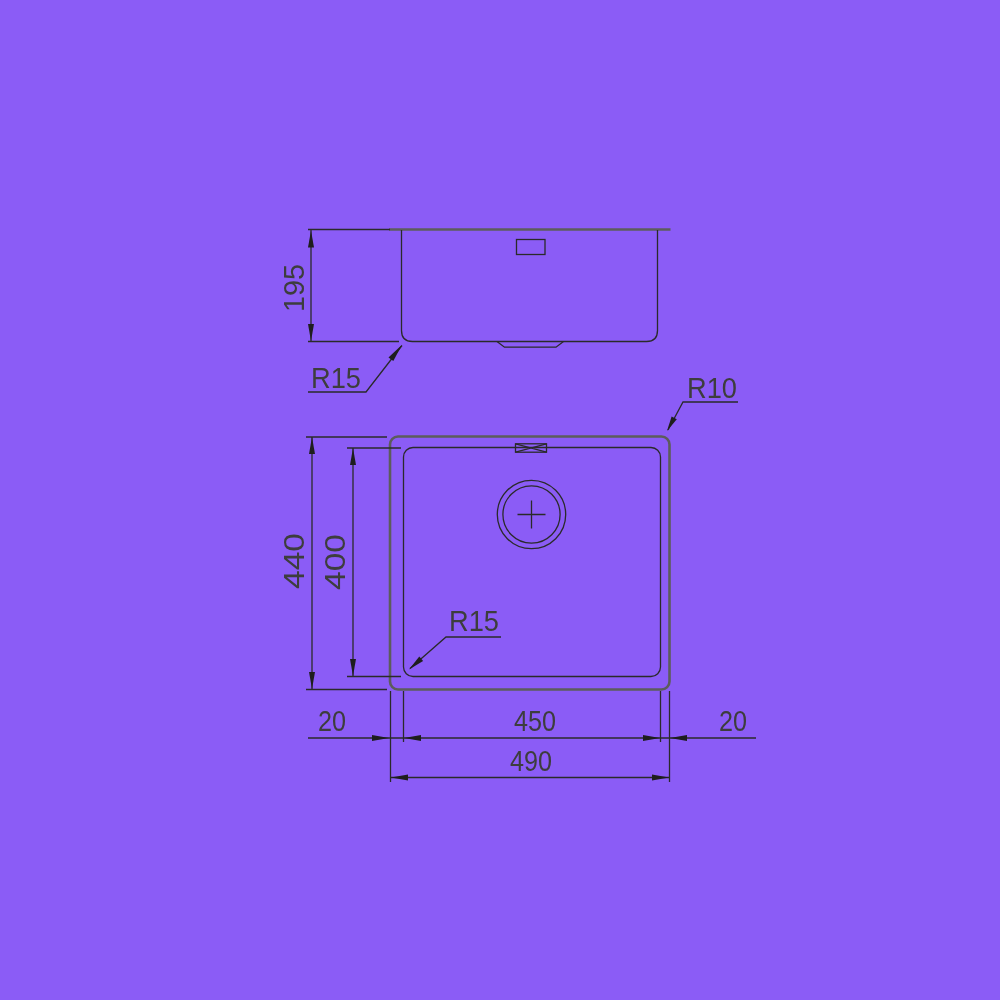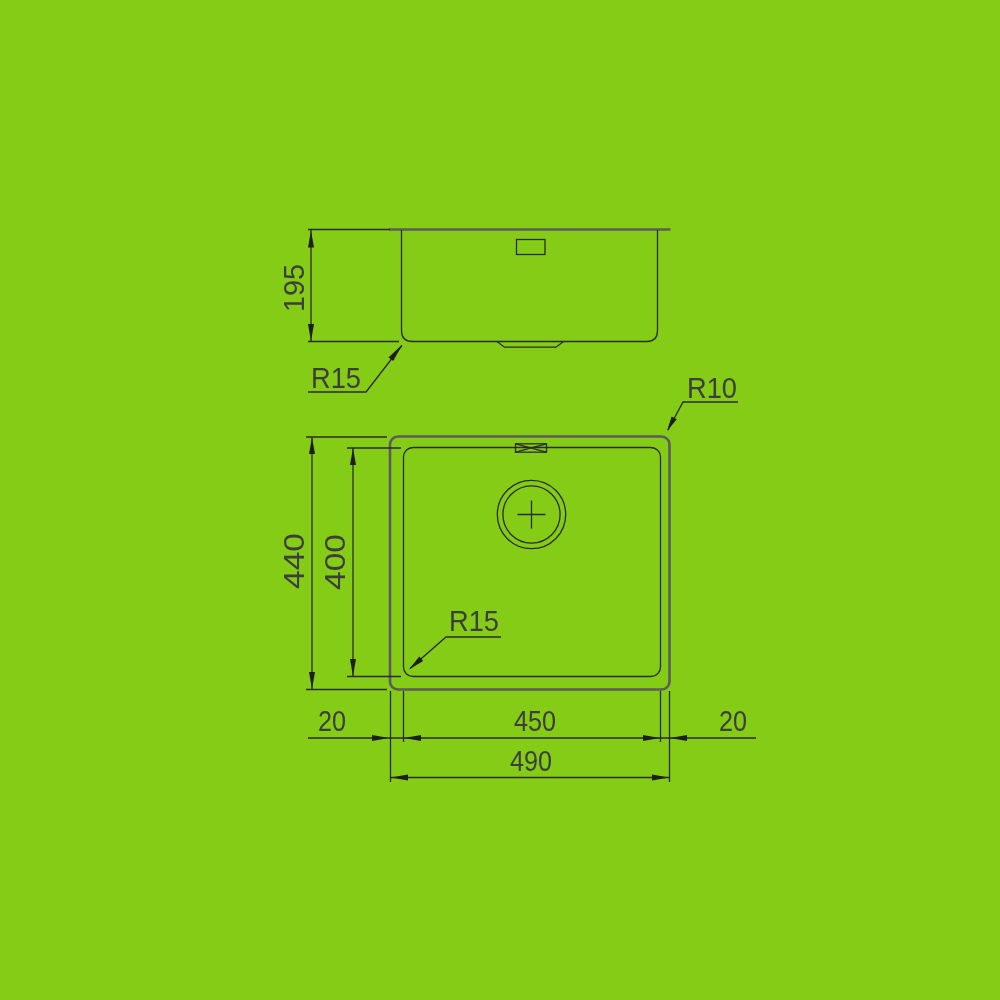--- a/index.html
+++ b/index.html
@@ -1,16 +1,16 @@
 <!DOCTYPE html>
 <html><head>
 <meta charset="utf-8">
 <style>
   html,body{margin:0;padding:0;background:#ffffff;}
-  #canvas{position:relative;width:1000px;height:1000px;background:#84cc16;overflow:hidden;}
+  #canvas{position:relative;width:1000px;height:1000px;background:#8b5cf6;overflow:hidden;}
   svg{position:absolute;left:0;top:0;}
   text{font-family:"Liberation Sans", sans-serif;fill:#3d3d3d;font-size:29px;}
   .thin{stroke:#2a2a2a;stroke-width:1.3;fill:none;}
   .thick{stroke:#5c5c5c;stroke-width:2.6;fill:none;}
   .arrow{fill:#1e1e1e;stroke:none;}
 </style>
 </head>
 <body>
 
 <div id="canvas">

